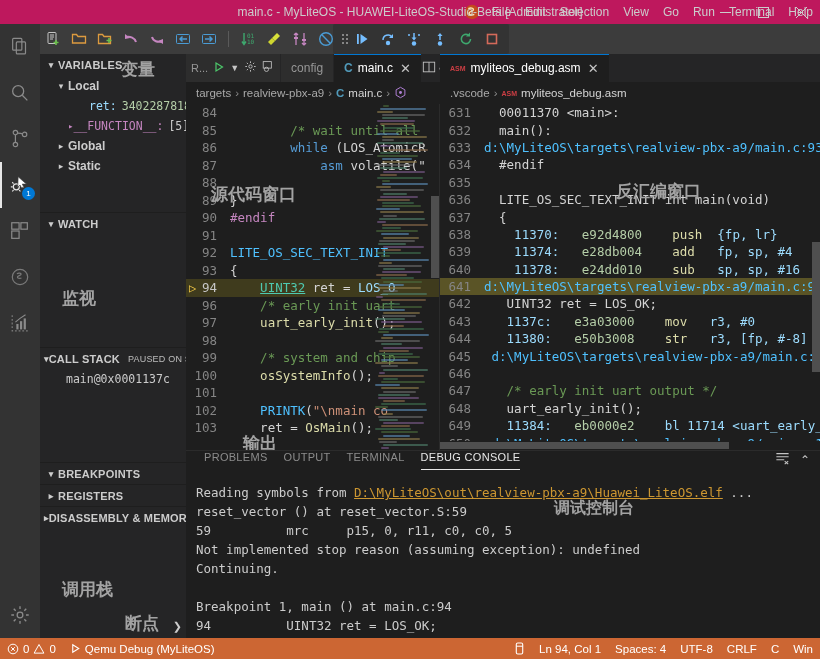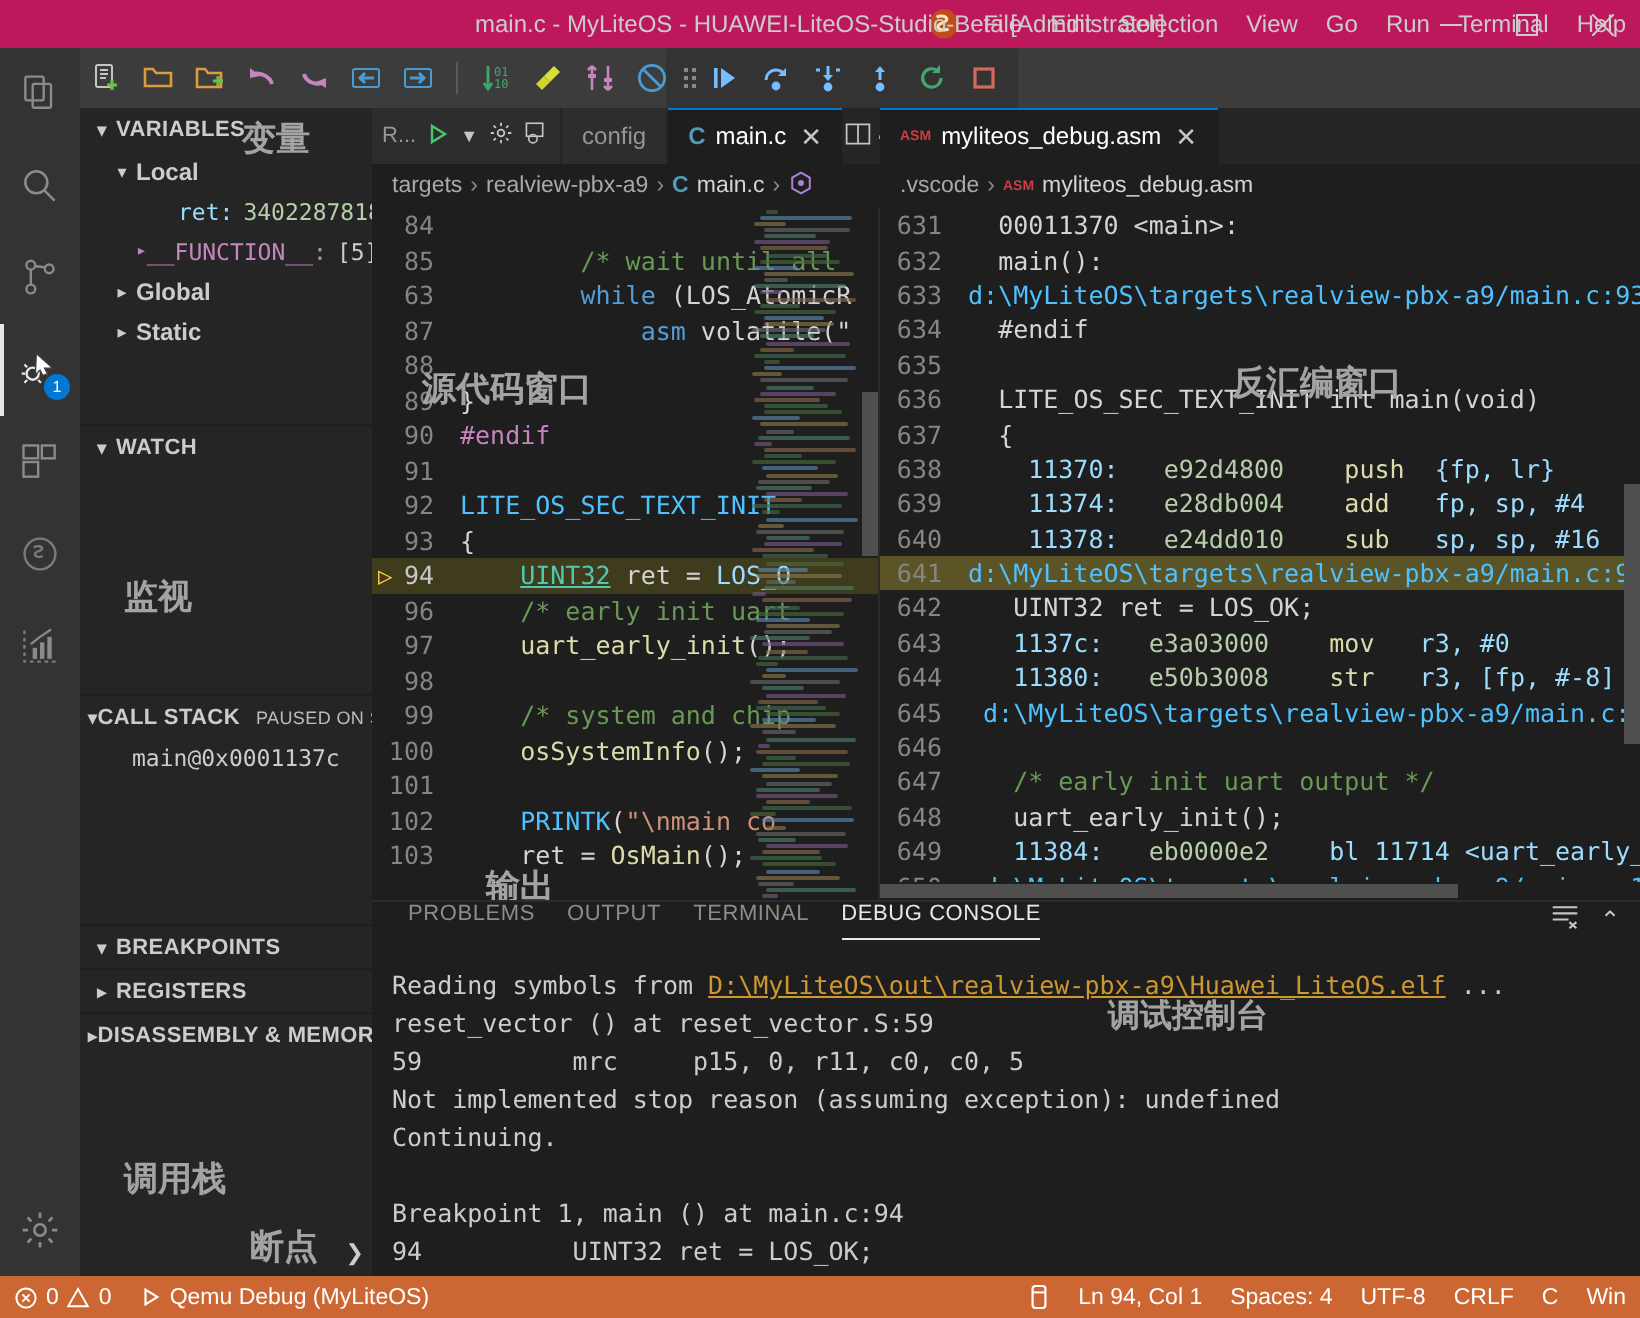--- a/index.html
+++ b/index.html
@@ -514,21 +514,21 @@
         <span style="color:#d4d4d4">myliteos_debug.asm</span>
       </div>
     </div>
 
     <div style="display:flex; height:346px;">
 
       <div class="codearea mono" style="width:254px; border-right:1px solid #2b2b2b;">
         <div id="c-lines">
             <div class="cline"><span class="gutter">84</span><span class="code"></span></div>
             <div class="cline"><span class="gutter">85</span><span class="code"><span class="c-pln">        </span><span class="c-com">/* wait until all</span></span></div>
-            <div class="cline"><span class="gutter">63</span><span class="code"><span class="c-pln">        </span><span class="c-kw">while</span><span class="c-pln"> (LOS_AtomicR</span></span></div>
+            <div class="cline"><span class="gutter">86</span><span class="code"><span class="c-pln">        </span><span class="c-kw">while</span><span class="c-pln"> (LOS_AtomicR</span></span></div>
             <div class="cline"><span class="gutter">87</span><span class="code"><span class="c-pln">            </span><span class="c-kw">asm</span><span class="c-pln"> volatile("</span></span></div>
             <div class="cline"><span class="gutter">88</span><span class="code"></span></div>
             <div class="cline"><span class="gutter">89</span><span class="code"><span class="c-pln">}</span></span></div>
             <div class="cline"><span class="gutter">90</span><span class="code"><span class="c-pre">#endif</span></span></div>
             <div class="cline"><span class="gutter">91</span><span class="code"></span></div>
             <div class="cline"><span class="gutter">92</span><span class="code"><span class="c-mac">LITE_OS_SEC_TEXT_INIT</span></span></div>
             <div class="cline"><span class="gutter">93</span><span class="code"><span class="c-pln">{</span></span></div>
             <div class="cline hl"><span class="bp-arrow">▷</span><span class="gutter cur">94</span><span class="code"><span class="c-pln">    </span><span class="c-typ">UINT32</span><span class="c-pln"> ret = </span><span class="c-var">LOS_O</span></span></div>
             <div class="cline"><span class="gutter">96</span><span class="code"><span class="c-pln">    </span><span class="c-com">/* early init uart</span></span></div>
             <div class="cline"><span class="gutter">97</span><span class="code"><span class="c-pln">    </span><span class="c-fn">uart_early_init</span><span class="c-pln">();</span></span></div>

